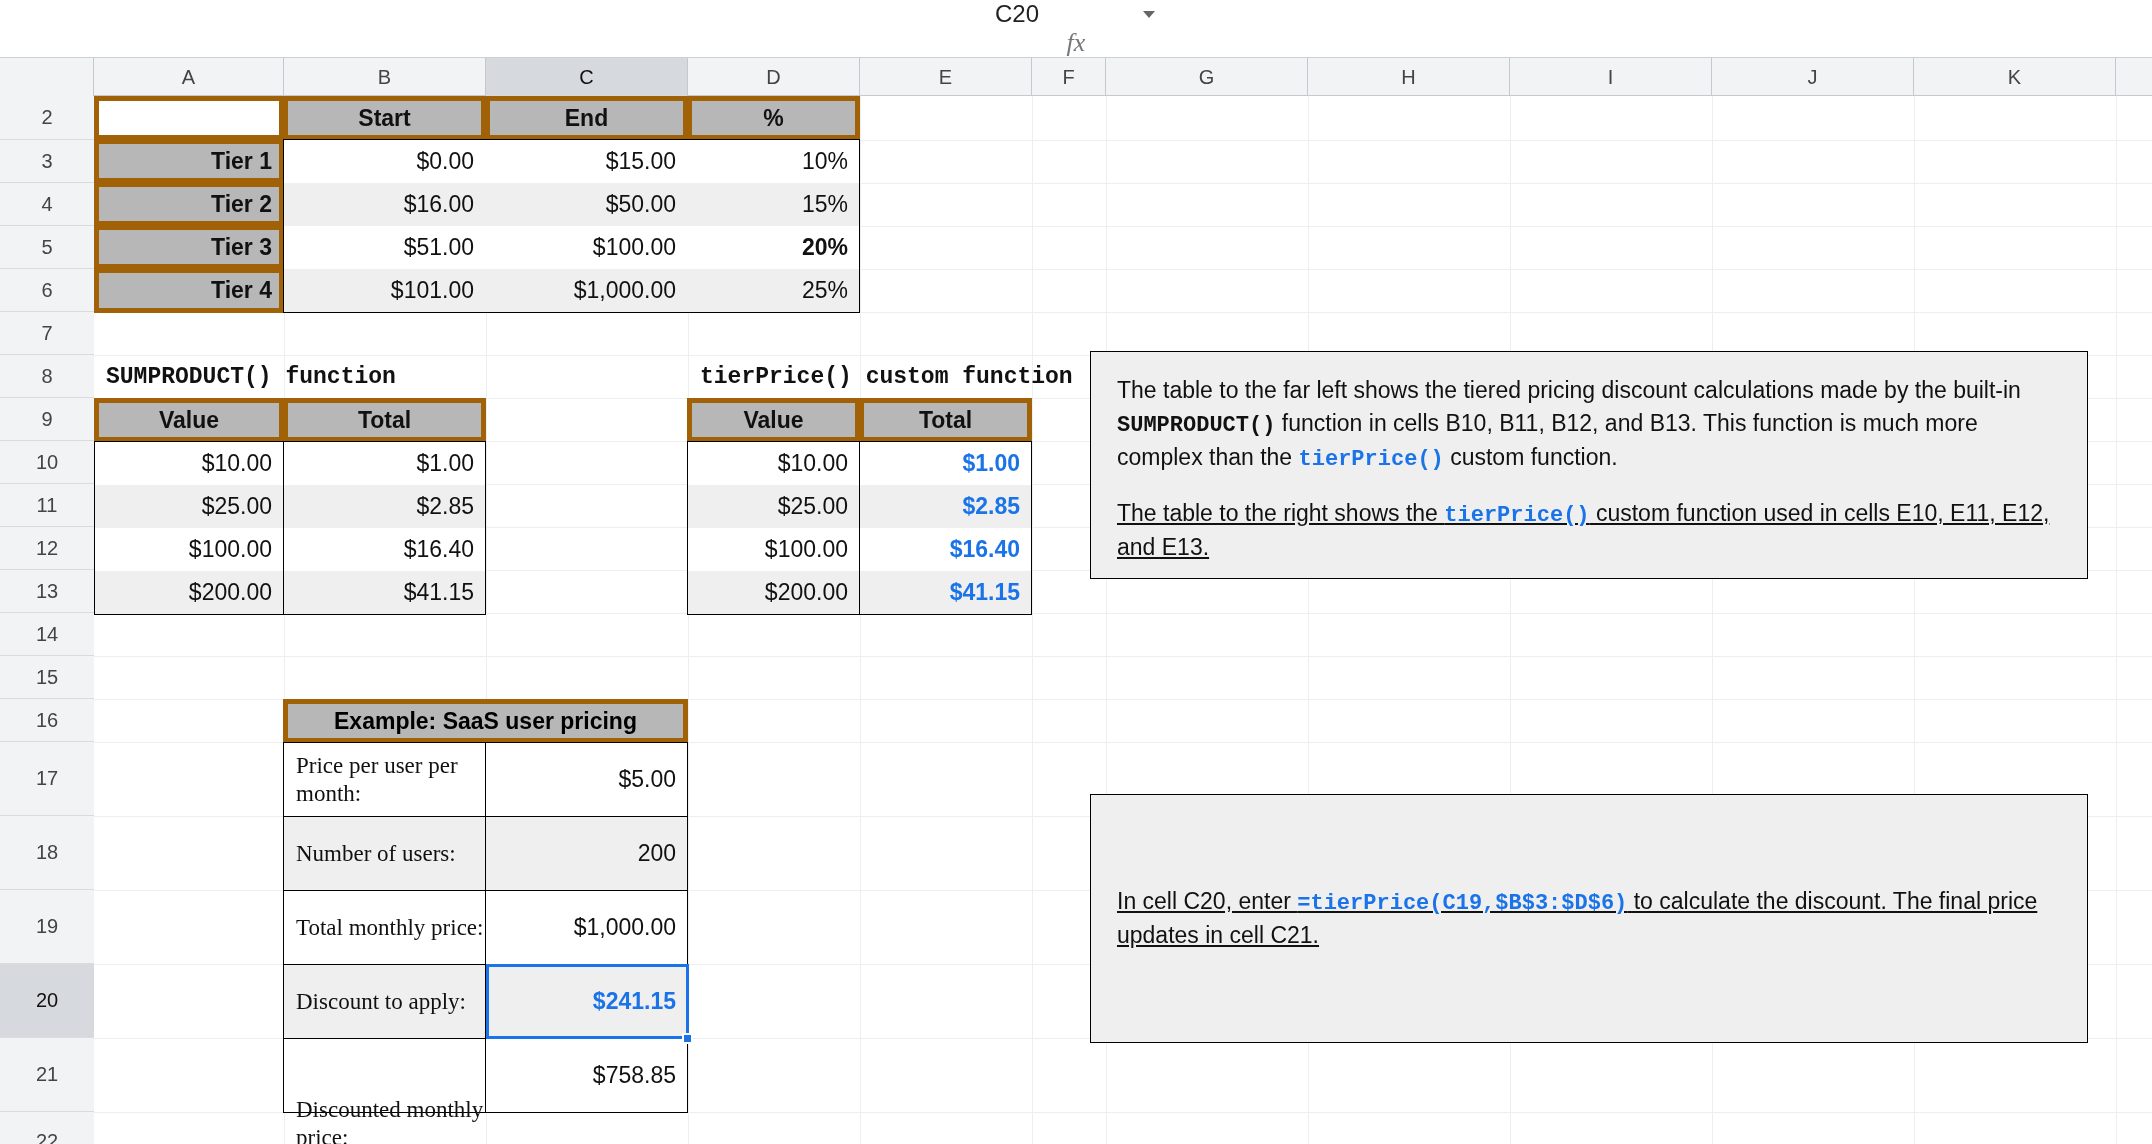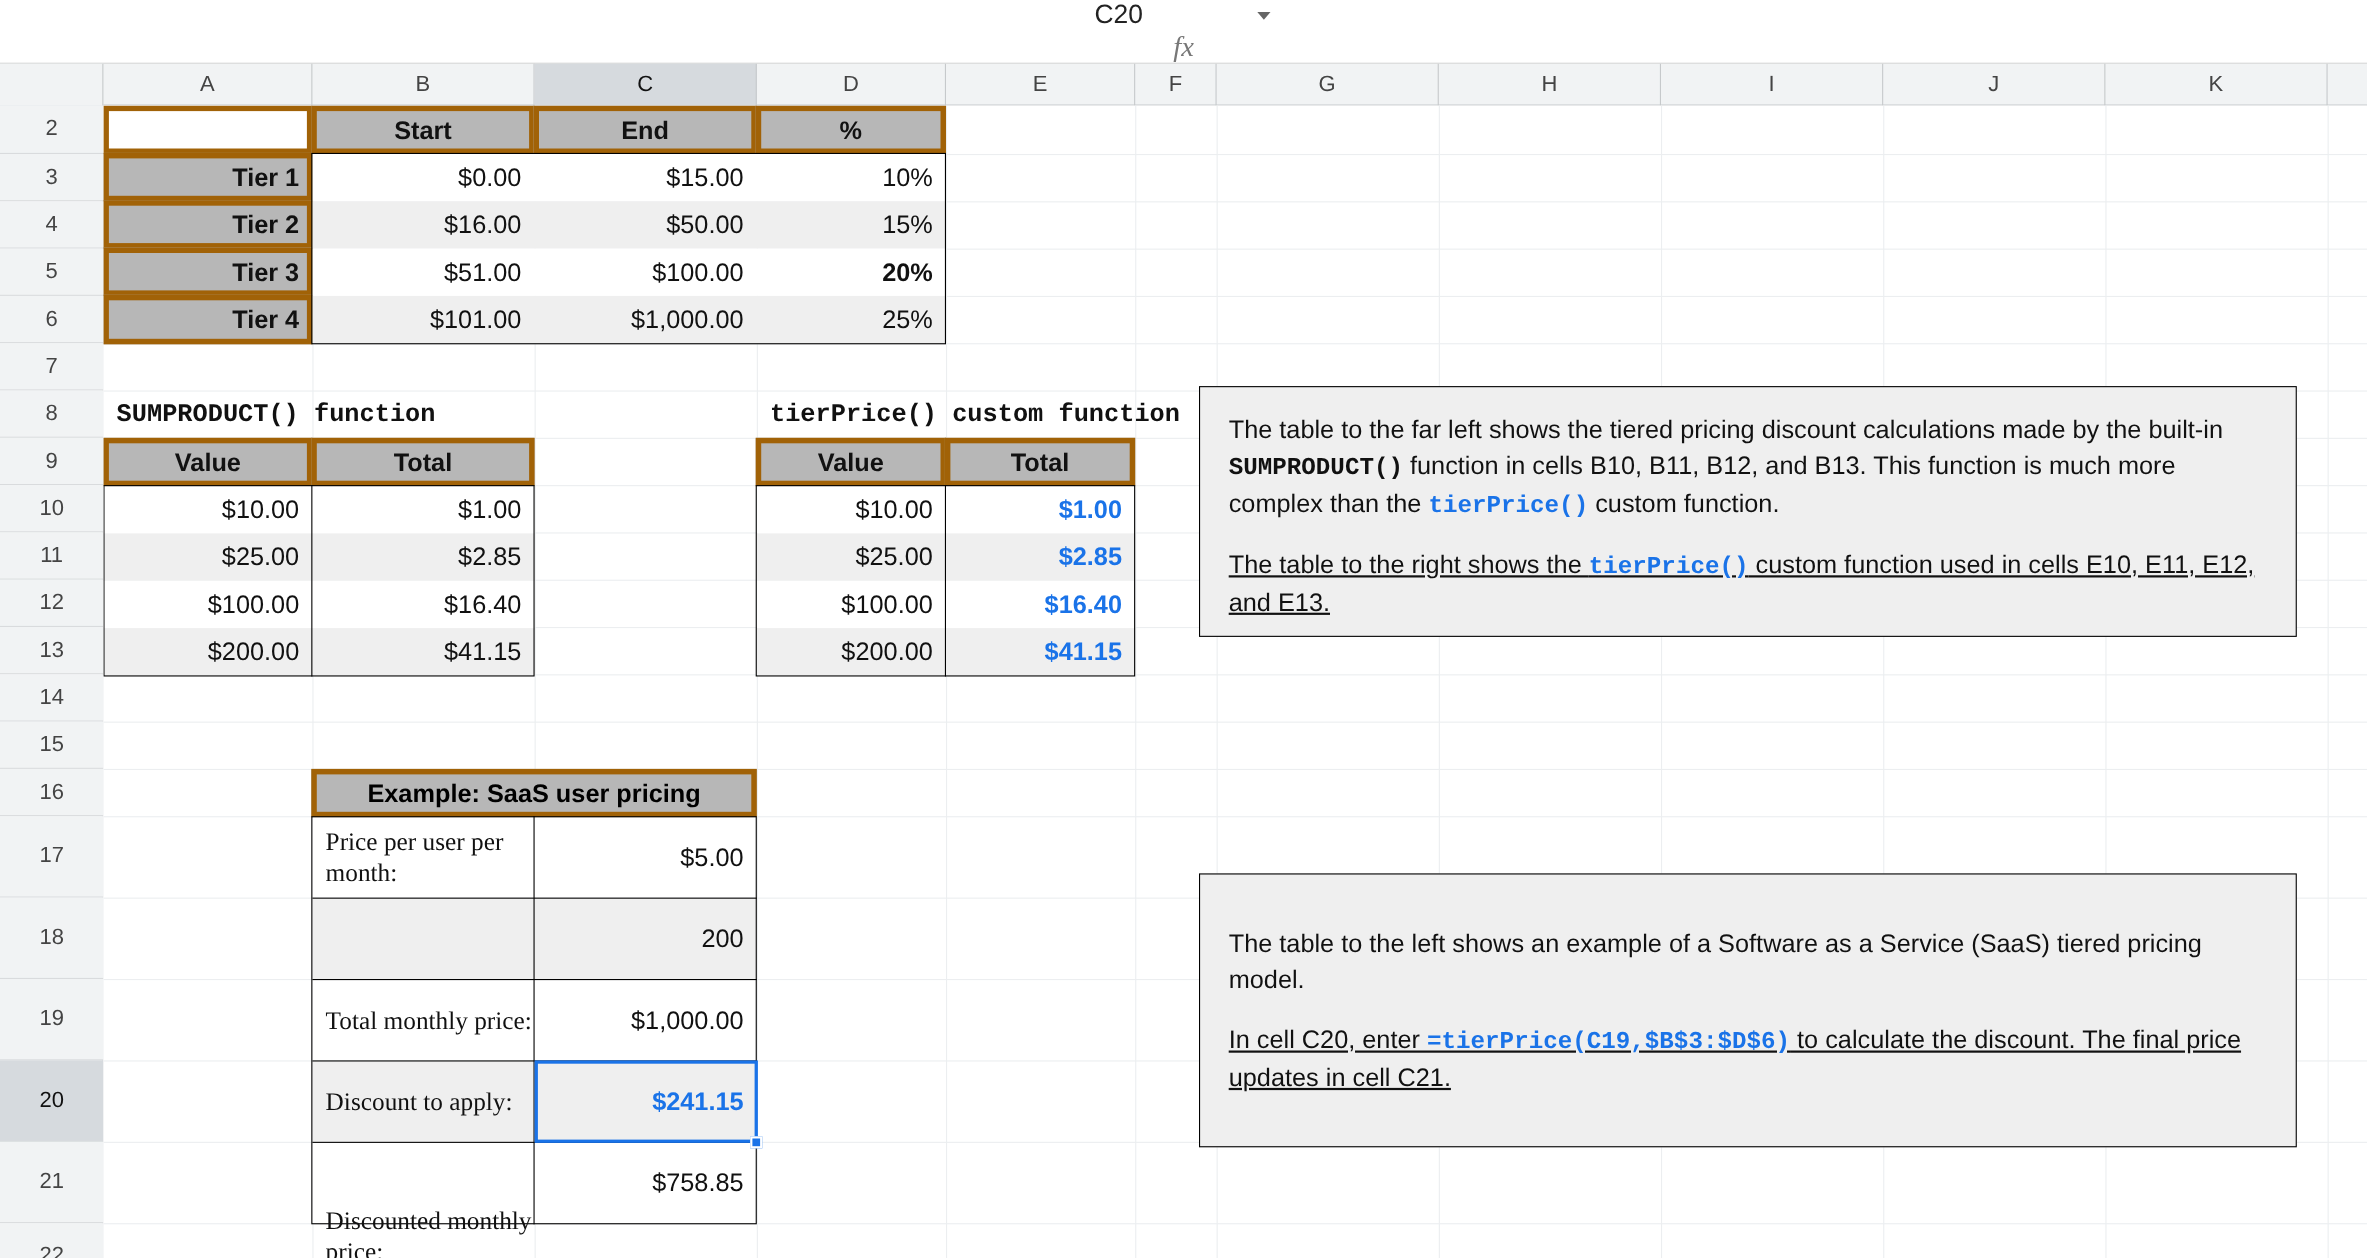--- a/index.html
+++ b/index.html
@@ -318,37 +318,37 @@
     <div class="bx blight" style="left:190px; top:869px; width:404px; height:73px;"></div>
     <div class="bx bwhite" style="left:190px; top:943px; width:404px; height:73px;"></div>
     <div class="bx" style="left:189px; top:646px; width:405px; height:371px; border:1px solid #000;"></div>
     <div class="bx" style="left:391px; top:646px; width:1px; height:371px; background:#000;"></div>
     <div class="bx" style="left:190px; top:720px; width:404px; height:1px; background:#000;"></div>
     <div class="bx" style="left:190px; top:794px; width:404px; height:1px; background:#000;"></div>
     <div class="bx" style="left:190px; top:868px; width:404px; height:1px; background:#000;"></div>
     <div class="bx" style="left:190px; top:942px; width:404px; height:1px; background:#000;"></div>
 
     <div class="ex-lbl" style="position:absolute; left:190px; top:647px; width:200px; height:73px;">Price per user per month:</div>
+    <div class="ex-lbl" style="position:absolute; left:190px; top:721px; width:200px; height:73px;">Number of users:</div>
     <div class="ex-lbl" style="position:absolute; left:190px; top:795px; width:200px; height:73px;">Total monthly price:</div>
     <div class="ex-lbl" style="position:absolute; left:190px; top:869px; width:200px; height:73px;">Discount to apply:</div>
     <div class="ex-lbl" style="position:absolute; left:190px; top:943px; width:200px; height:73px;margin-top:48px;">Discounted monthly price:</div>
 
     <div class="cell right" style="left:392px; top:647px; width:202px; height:73px;">$5.00</div>
     <div class="cell right" style="left:392px; top:721px; width:202px; height:73px;">200</div>
     <div class="cell right" style="left:392px; top:795px; width:202px; height:73px;">$1,000.00</div>
     <div class="cell right blue" style="left:392px; top:869px; width:202px; height:73px;">$241.15</div>
     <div class="cell right" style="left:392px; top:943px; width:202px; height:73px;">$758.85</div>
 
     <div class="selcell" style="left:392px; top:868px; width:203px; height:75px;"></div>
     <div class="selhandle" style="left:588px; top:937px;"></div>
 
     <div class="note" style="left:996px; top:255px; width:998px; height:228px;">
       <p><span>The table to the far left shows the tiered pricing discount calculations made by the built-in </span><span class="code">SUMPRODUCT()</span><span> function in cells B10, B11, B12, and B13. This function is much more complex than the </span><span class="code blue">tierPrice()</span><span> custom function.</span></p>
       <p><span>The table to the right shows the </span><span class="code blue">tierPrice()</span><span> custom function used in cells E10, E11, E12, and E13.</span></p>
     </div>
 
     <div class="note" style="left:996px; top:698px; width:998px; height:249px; display:flex; flex-direction:column; justify-content:center;">
-      <p>The table to the left shows an example of a Software as a Service (SaaS) tiered pricing model.</p>
       <p><span>In cell C20, enter </span><span class="code blue">=tierPrice(C19,$B$3:$D$6)</span><span> to calculate the discount. The final price updates in cell C21.</span></p>
     </div>
 
   </div>
 </div>
 
 </body></html>

